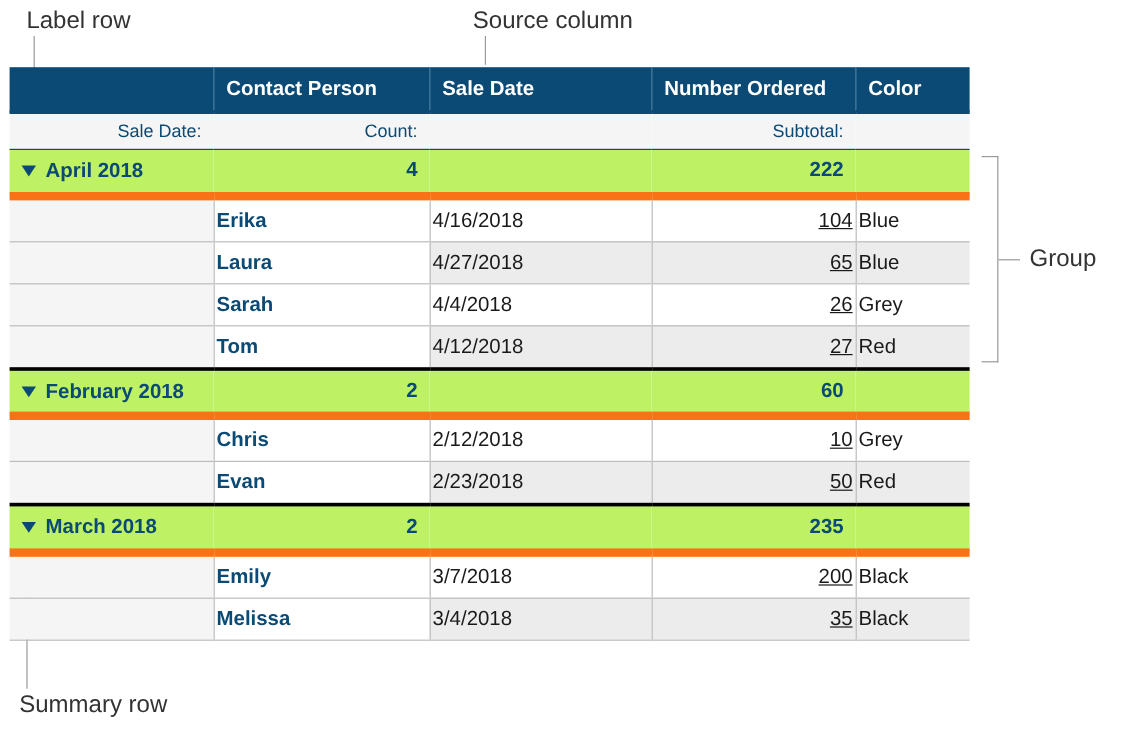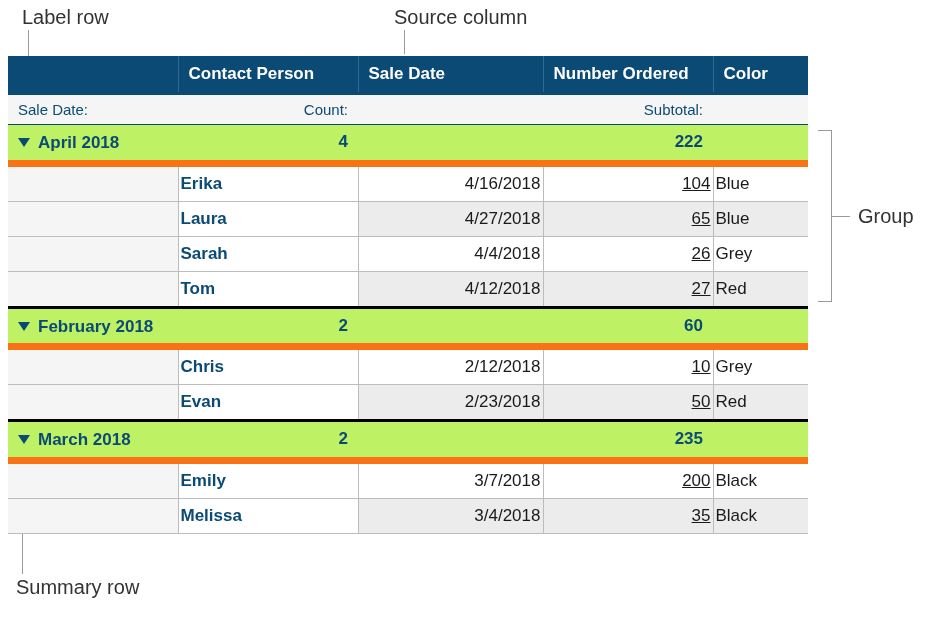--- a/index.html
+++ b/index.html
@@ -54,21 +54,21 @@
 
   tr.label-row td {
     background: #f5f5f5;
     color: #0b4a74;
     font-size: 15px;
     padding: 6px 10px;
     border-bottom: 1px solid #0b4a74;
     vertical-align: bottom;
   }
   tr.label-row td.right { text-align: right; }
-  .thin-top td { border-top: 3px solid #0b4a74; }
+  .thin-top td { border-top: 3px solid #0b4a74; text-align: right; }
 
   tr.summary-row td {
     background: #bef264;
     color: #0b4a74;
     font-weight: 700;
     font-size: 17px;
     padding: 7px 10px;
     border-bottom: 7px solid #f97316;
   }
   tr.summary-row td.right { text-align: right; }
@@ -88,21 +88,21 @@
 
   tr.data-row td {
     padding: 7px 2px;
     font-size: 17px;
     border-left: 1px solid #bcbcbc;
     border-bottom: 1px solid #bcbcbc;
   }
   tr.data-row td:first-child { border-left: none; }
   tr.data-row td.contact { color: #0b4a74; font-weight: 700; background:#fff; }
   tr.data-row td.groupcol { background: #f5f5f5; }
-  tr.data-row td.date { text-align: right; }
+  tr.data-row td.date { text-align: left; }
   tr.data-row td.num  { text-align: right; text-decoration: underline; }
   tr.data-row.alt td.date,
   tr.data-row.alt td.num,
   tr.data-row.alt td.color { background: #ececec; }
   tr.data-row td.color { }
 
   
   .bracket {
     position: absolute;
     border-right: 1px solid #9a9a9a;

